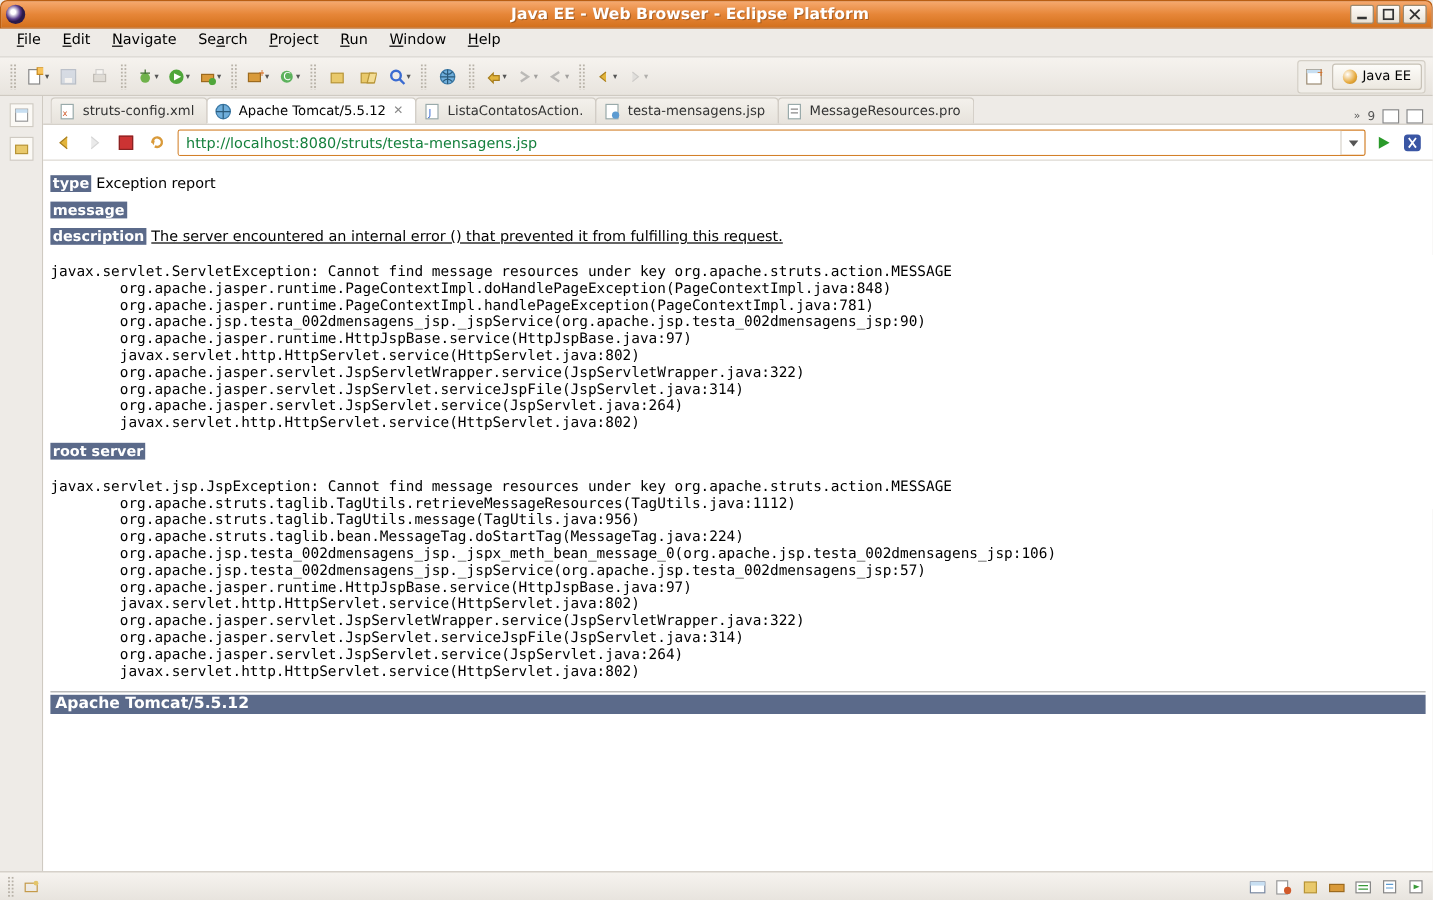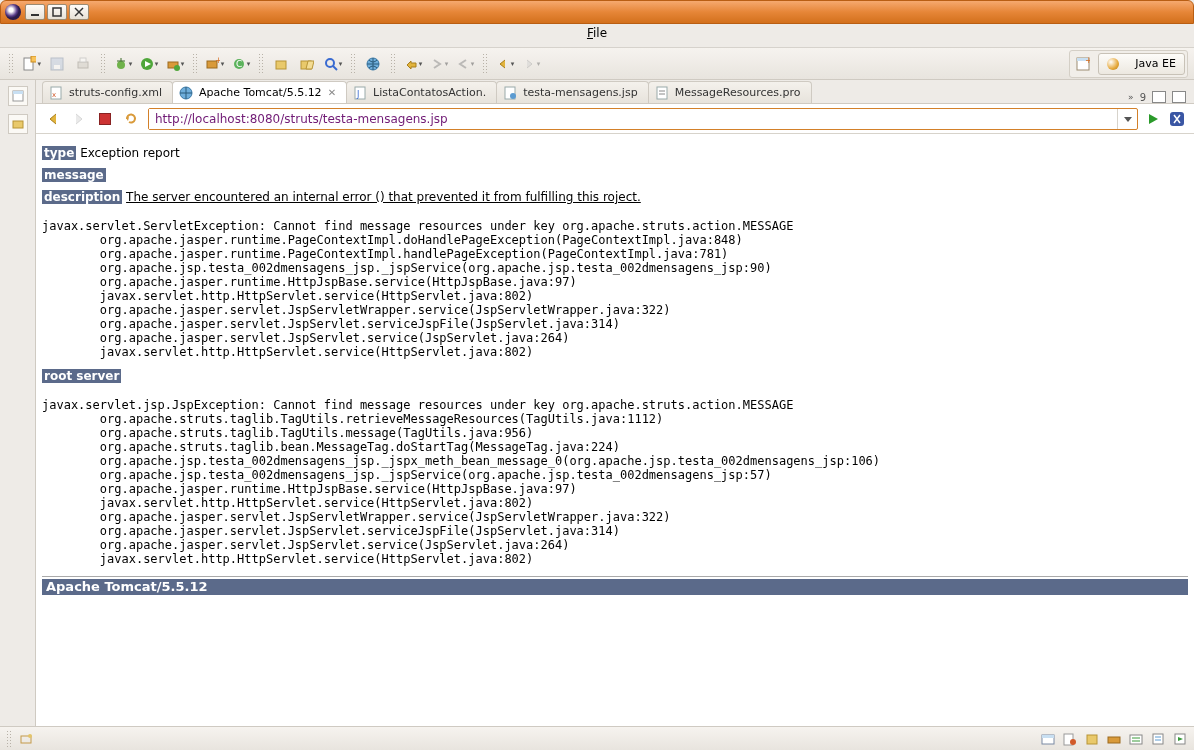--- a/index.html
+++ b/index.html
@@ -41,25 +41,24 @@
   background: linear-gradient(to bottom,#fefcf9,#e7e1d6);
   border: 1px solid #9c8b72;
   border-radius: 2px;
   display:flex;align-items:center;justify-content:center;
   font-size:10px; color:#333; cursor:pointer;
 }
 .menubar {
   height: 24px;
   background: #eeebe7;
   display: flex;
-  align-items: center;
+  align-items: flex-start;
   padding: 0 6px;
-  gap: 12px;
+  gap: 2px;
   border-bottom: 1px solid #d6d2cc;
-  flex-direction: column;
 }
 .menubar .menu-item {
   padding: 2px 8px;
   color: #000;
   cursor: pointer;
 }
 .menubar .menu-item .mn { text-decoration: underline; }
 .toolbar {
   height: 32px;
   background: linear-gradient(to bottom,#f6f3ef,#e8e4de);
@@ -85,21 +84,21 @@
   position: relative;
 }
 .toolbar .drop-arrow { font-size:7px; color:#555; margin-left:1px; }
 .toolbar .spacer { flex:1; }
 .perspective-switch {
   display:flex; align-items:center; gap:4px;
   background:#f1eee9; padding:2px; border:1px solid #d4cfc6; border-radius:3px;
 }
 .perspective-btn {
   height:22px; padding:0 8px;
-  display:flex;align-items:center;gap:16px;
+  display:flex;align-items:center;gap:4px;
   border:1px solid #c8c2b7;
   background:linear-gradient(to bottom,#fdfcf9,#ece8e0);
   border-radius:3px; cursor:pointer;
   font-size:11px;
 }
 .perspective-btn .dot{width:12px;height:12px;border-radius:50%;background:radial-gradient(circle at 4px 4px,#fff,#e6a93c 60%,#b17815);}
 .main-area {
   flex:1;
   display:flex;
   min-height:0;
@@ -142,21 +141,21 @@
 }
 .browser-toolbar .nav-btn{ width:18px;height:18px;display:flex;align-items:center;justify-content:center;cursor:pointer;}
 .url-box{
   flex:1; height:22px;
   border:1px solid #d38029;
   border-radius:2px;
   display:flex;align-items:center;
 }
 .url-box input{
   flex:1; border:none; outline:none; height:100%; padding:0 6px;
-  font-family:inherit; font-size:12px; color:#701a75;
+  font-family:inherit; font-size:12px; color:#15803d;
 }
 .url-box .dd{
   width:20px;height:100%;display:flex;align-items:center;justify-content:center;
   border-left:1px solid #d7d3cb; cursor:pointer;
 }
 .go-btn{ color:#1a8a1a; font-size:12px; cursor:pointer;}
 .stop-square{ width:12px;height:12px;background:#c33;border:1px solid #822;}
 .page-content{
   flex:1; overflow:auto; background:#fff;
   padding:4px 6px 0 6px;
@@ -183,20 +182,21 @@
 .statusbar .sgrip{width:6px;height:18px;background-image: radial-gradient(#b8b2a8 1px, transparent 1px);background-size:3px 3px;margin-right:6px;}
 .statusbar .right-icons{margin-left:auto;display:flex;gap:6px;align-items:center;}
 .statusbar .sicon{width:16px;height:16px;cursor:pointer;display:flex;align-items:center;justify-content:center;}
 svg{display:block;}
 </style>
 </head>
 <body>
 
 <div class="titlebar">
   <div class="eclipse-icon"></div>
+  <div class="title-text">Java EE - Web Browser - Eclipse Platform</div>
   <div class="win-buttons">
     <div class="win-btn">
       <svg width="10" height="10">
           <line x1="1" y1="8" x2="9" y2="8" stroke="#333" stroke-width="2"></line>
         </svg>
     </div>
     <div class="win-btn">
       <svg width="10" height="10">
           <rect x="1" y="1" width="8" height="8" fill="none" stroke="#333" stroke-width="1.5"></rect>
         </svg>
@@ -478,21 +478,21 @@
     <div class="page-content">
       <div class="row">
         <span class="lbl">type</span>
         <span>Exception report</span>
       </div>
       <div class="row">
         <span class="lbl">message</span>
       </div>
       <div class="row">
         <span class="lbl">description</span>
-        <span class="u">The server encountered an internal error () that prevented it from fulfilling this roject.</span>
+        <span class="u">The server encountered an internal error () that prevented it from fulfilling this request.</span>
       </div>
       <pre class="trace">javax.servlet.ServletException: Cannot find message resources under key org.apache.struts.action.MESSAGE
 	org.apache.jasper.runtime.PageContextImpl.doHandlePageException(PageContextImpl.java:848)
 	org.apache.jasper.runtime.PageContextImpl.handlePageException(PageContextImpl.java:781)
 	org.apache.jsp.testa_002dmensagens_jsp._jspService(org.apache.jsp.testa_002dmensagens_jsp:90)
 	org.apache.jasper.runtime.HttpJspBase.service(HttpJspBase.java:97)
 	javax.servlet.http.HttpServlet.service(HttpServlet.java:802)
 	org.apache.jasper.servlet.JspServletWrapper.service(JspServletWrapper.java:322)
 	org.apache.jasper.servlet.JspServlet.serviceJspFile(JspServlet.java:314)
 	org.apache.jasper.servlet.JspServlet.service(JspServlet.java:264)

